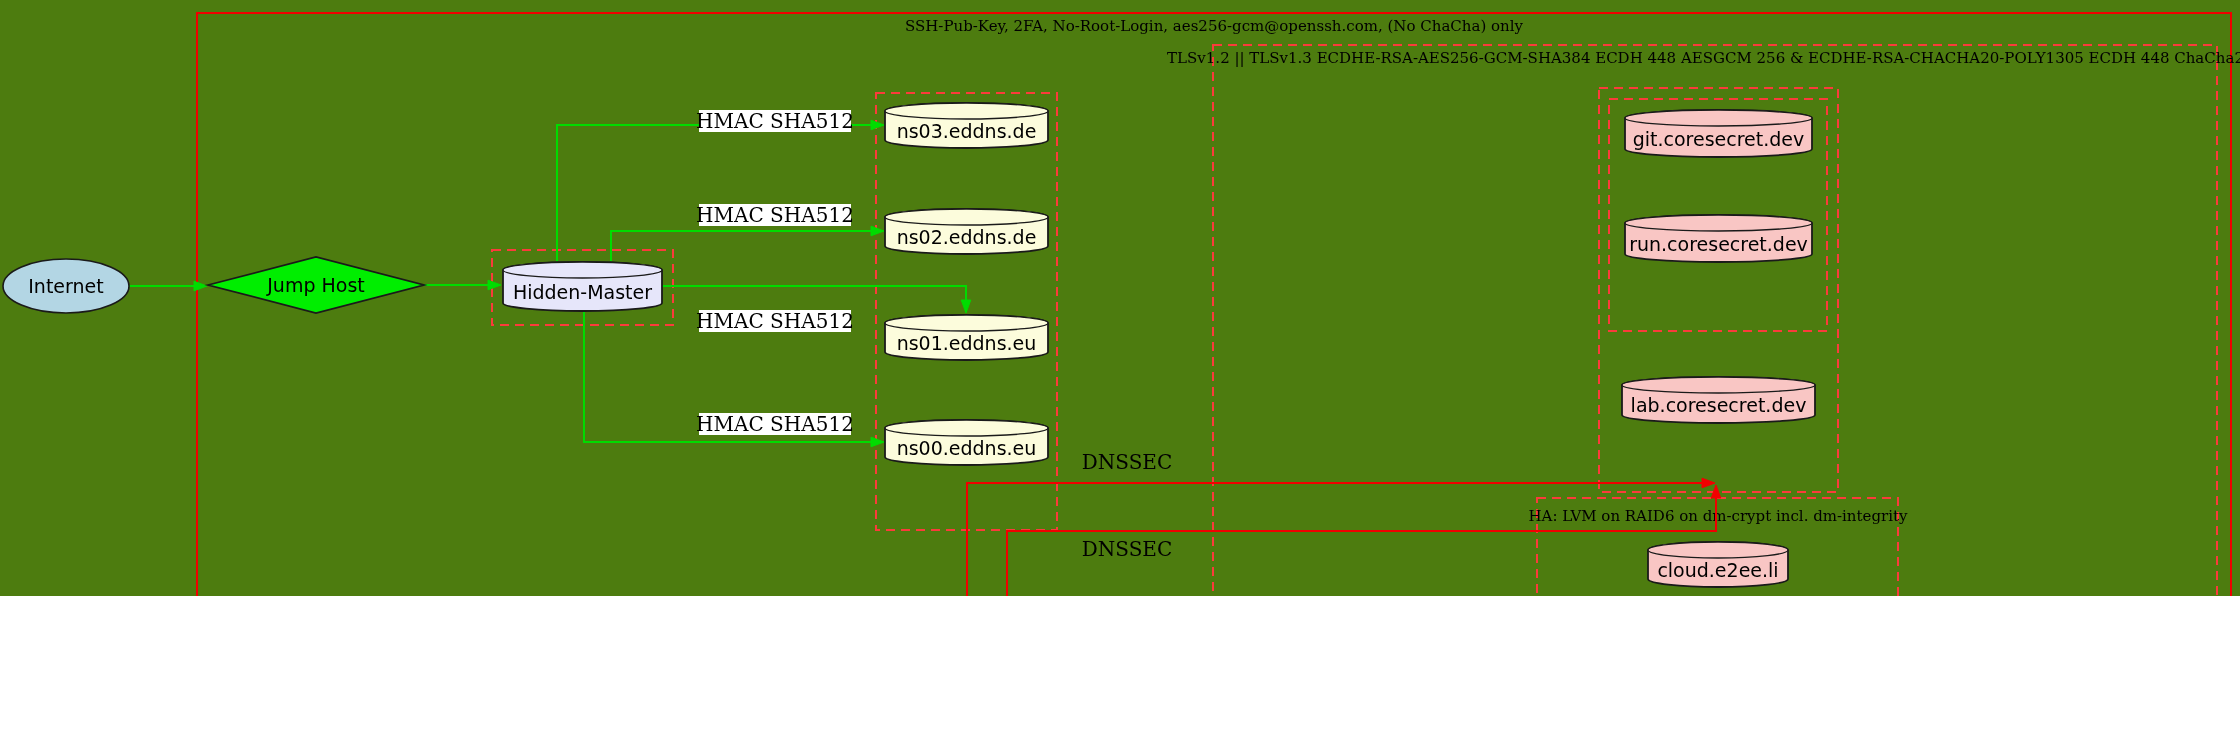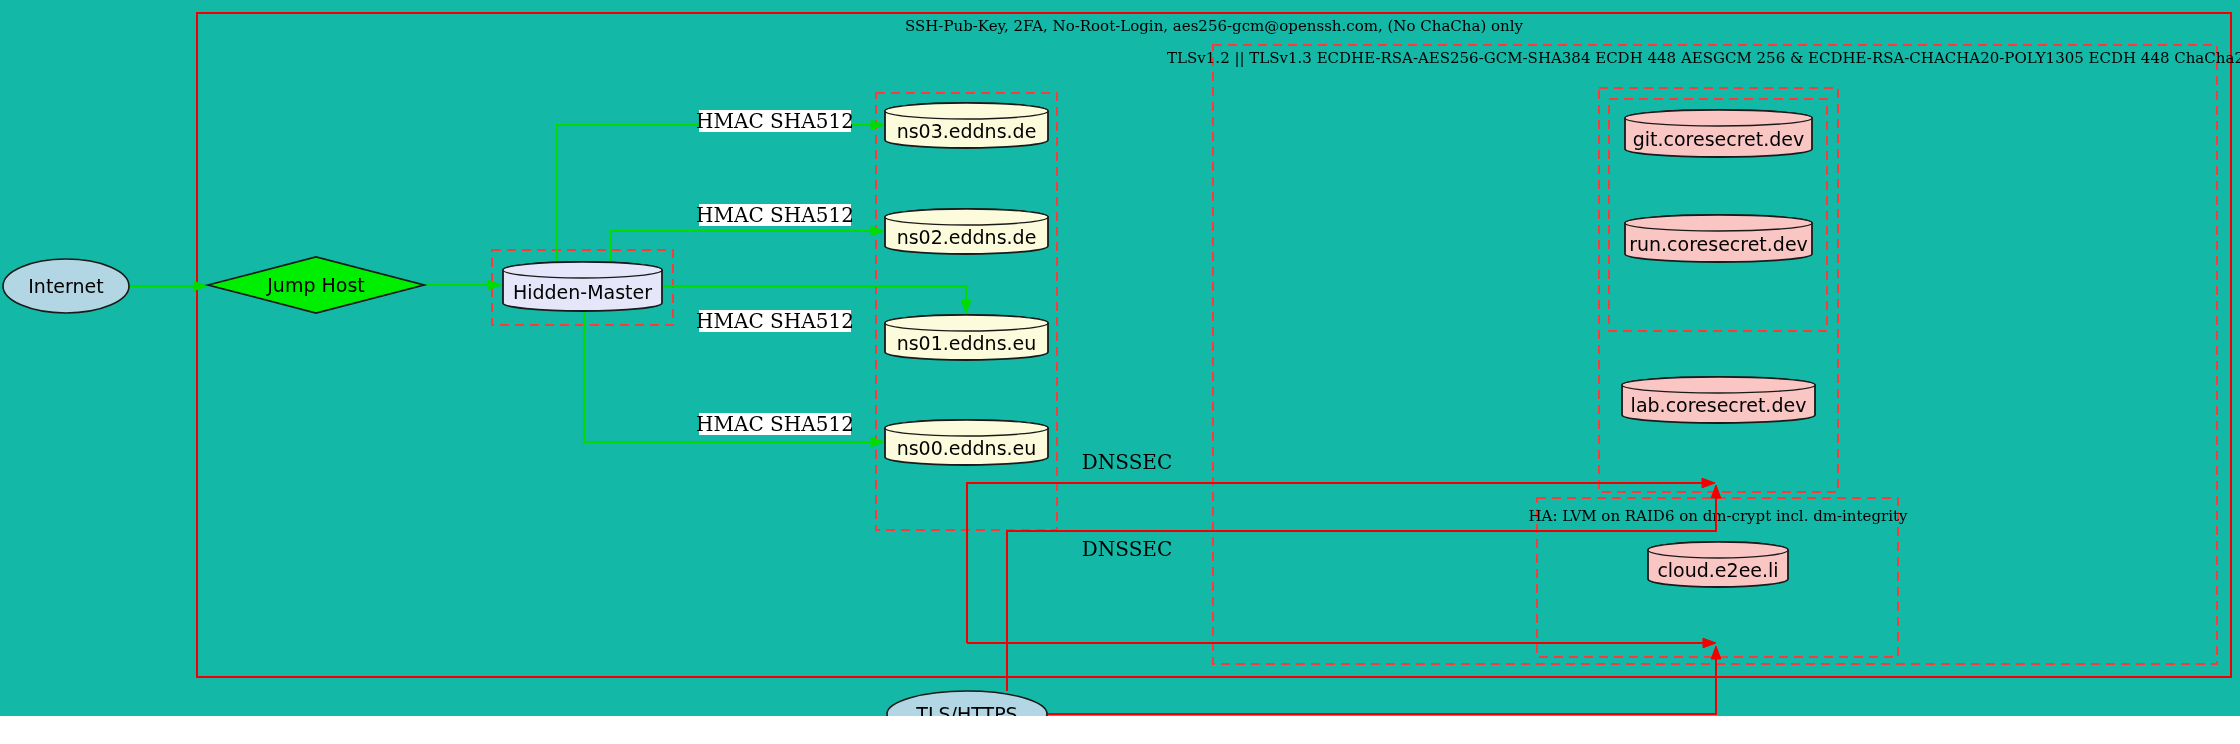--- a/index.html
+++ b/index.html
@@ -1,16 +1,16 @@
 <!DOCTYPE html>
 <html><head>
 <meta charset="utf-8">
 <style>
   html,body{margin:0;padding:0;background:#ffffff;}
-  .canvas{position:relative;width:2240px;height:716px;background:#14b8a6;overflow:hidden;}
+  .canvas{position:relative;width:2240px;height:596px;background:#4d7c0f;overflow:hidden;}
   svg{position:absolute;left:0;top:0;}
   text{font-family:"DejaVu Sans",sans-serif;}
   .node-label{font-family:"DejaVu Sans","Liberation Sans",sans-serif;font-size:19px;fill:#000;}
   .cluster-label{font-family:"DejaVu Serif","Liberation Serif",serif;font-size:15px;fill:#000;}
   .edge-label{font-family:"DejaVu Serif","Liberation Serif",serif;font-size:20px;fill:#000;}
 </style>
 </head>
 <body>
 
 <div class="canvas">

